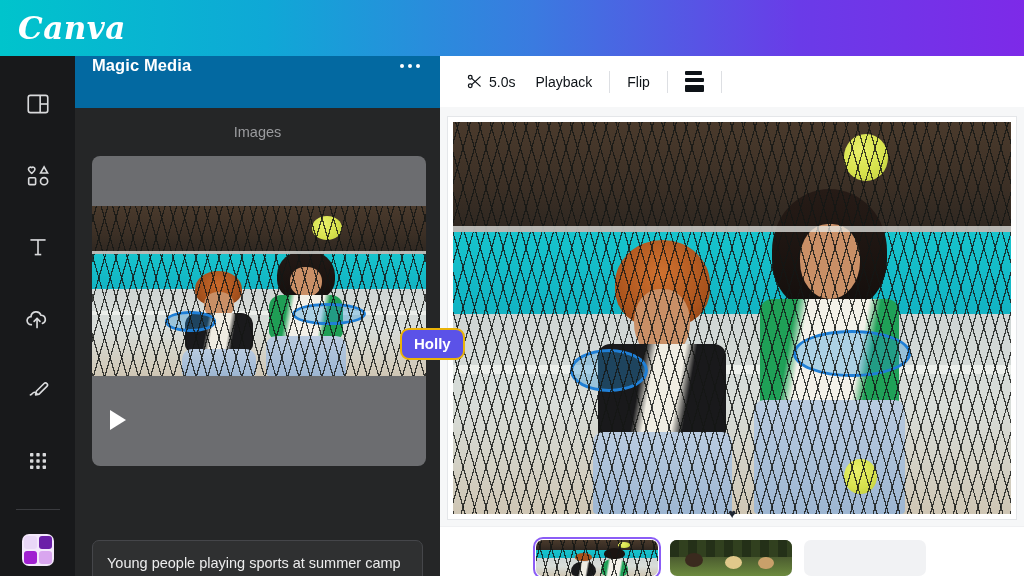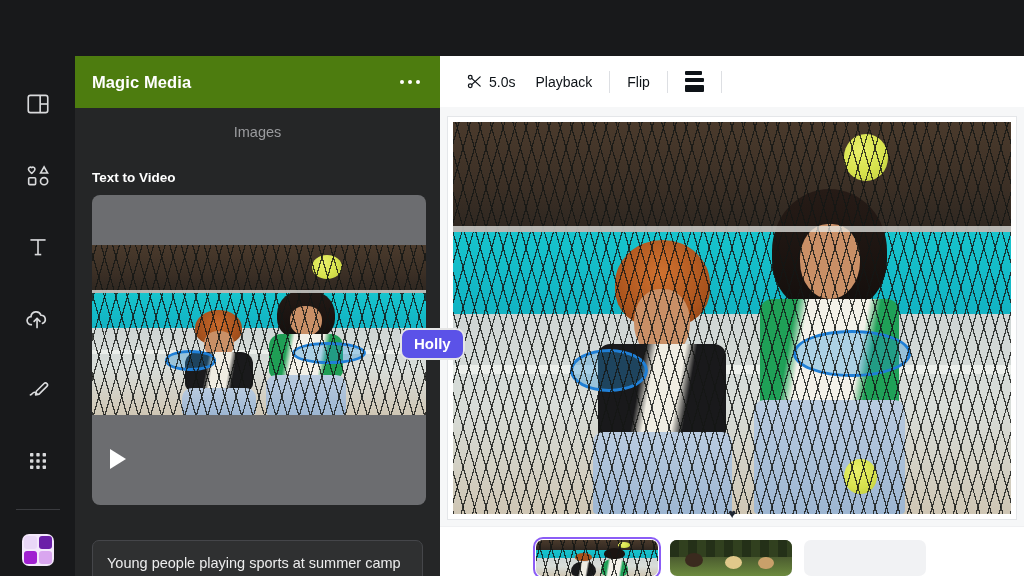--- a/index.html
+++ b/index.html
@@ -61,23 +61,23 @@
 
   
   .panel {
     position: absolute; left: 75px; top: 56px;
     width: 365px; height: 520px;
     background: #252627;
     display: flex; flex-direction: column;
   }
   .panel-head {
     height: 52px; flex: 0 0 52px;
-    display: flex; align-items: center; justify-content: space-between;
+    display: flex; justify-content: space-between;
     padding: 0 16px 0 17px;
-    background: #4d7c0f;
+    background: #0369a1;
   }
   .panel-title { color: #fff; font-size: 16.5px; font-weight: 700; letter-spacing: .1px; }
   .dots { display: flex; gap: 4px; padding: 8px 4px; }
   .dots i { width: 4px; height: 4px; border-radius: 50%; background: #fff; display: block; }
 
   .tabs {
     display: flex; height: 48px; flex: 0 0 48px;
     background: #252627;
   }
   .tab {
@@ -193,21 +193,21 @@
   }
   .cursor-arrow {
     position: absolute; left: 0; top: 0;
     width: 0; height: 0;
   }
   .cursor-label {
     position: absolute; left: 22px; top: -25px;
     background: #5B52E8; color: #fff;
     font-size: 15px; font-weight: 700;
     padding: 5px 12px 6px 12px; border-radius: 9px;
-    border: 2px solid #e5e5e5;
+    border: 2px solid #eab308;
     white-space: nowrap;
   }
 
   
   .scene { position: absolute; inset: 0; overflow: hidden; }
   .sky-top { position: absolute; left:0; right:0; top:0; height: 28%;
              background: linear-gradient(180deg,#4a3a2c 0%,#3b2f25 60%,#2d2620 100%); }
   .fence-band { position: absolute; left:0; right:0; top: 28%; height: 21%;
              background: linear-gradient(180deg,#17c4cd 0%,#12b3c3 100%); }
   .court { position: absolute; left:0; right:0; top: 49%; bottom: 0;
@@ -239,20 +239,23 @@
   .park { position: absolute; inset: 0; background: linear-gradient(180deg,#2f3b22 0%,#46542d 38%,#6c8a3e 100%); }
   .park-trees { position: absolute; left:0; right:0; top:0; height: 46%;
                 background: repeating-linear-gradient(90deg,#243018 0 9px,#31401f 9px 18px); }
   .park-head { position: absolute; border-radius: 50%; }
 </style>
 </head>
 <body>
 
 <div class="app">
 
+  <div class="topbar">
+    <div class="canva-logo">Canva</div>
+  </div>
 
   <div class="rail">
 
     <div class="rail-item">
       <span>
         <svg width="26" height="26" viewBox="0 0 24 24" fill="none" stroke="#D9DADC" stroke-width="1.5">
           <rect x="3" y="4" width="18" height="16" rx="2"></rect>
           <line x1="14" y1="4" x2="14" y2="20"></line>
           <line x1="14" y1="12" x2="21" y2="12"></line>
         </svg>
@@ -336,21 +339,20 @@
           <i></i>
           <i></i>
       </div>
     </div>
 
     <div class="tabs">
       <div class="tab">Images</div>
     </div>
 
     <div class="panel-body">
-      <div class="section-label">Text to Video</div>
 
       <div class="video-card">
         <div class="vc-strip">
           <div class="scene">
             <div class="sky-top"></div>
             <div class="fence-band"></div>
             <div class="court"></div>
             <div class="court-line"></div>
 
             <div class="person" style="left:27%;top:38%;width:22%;height:62%;">

